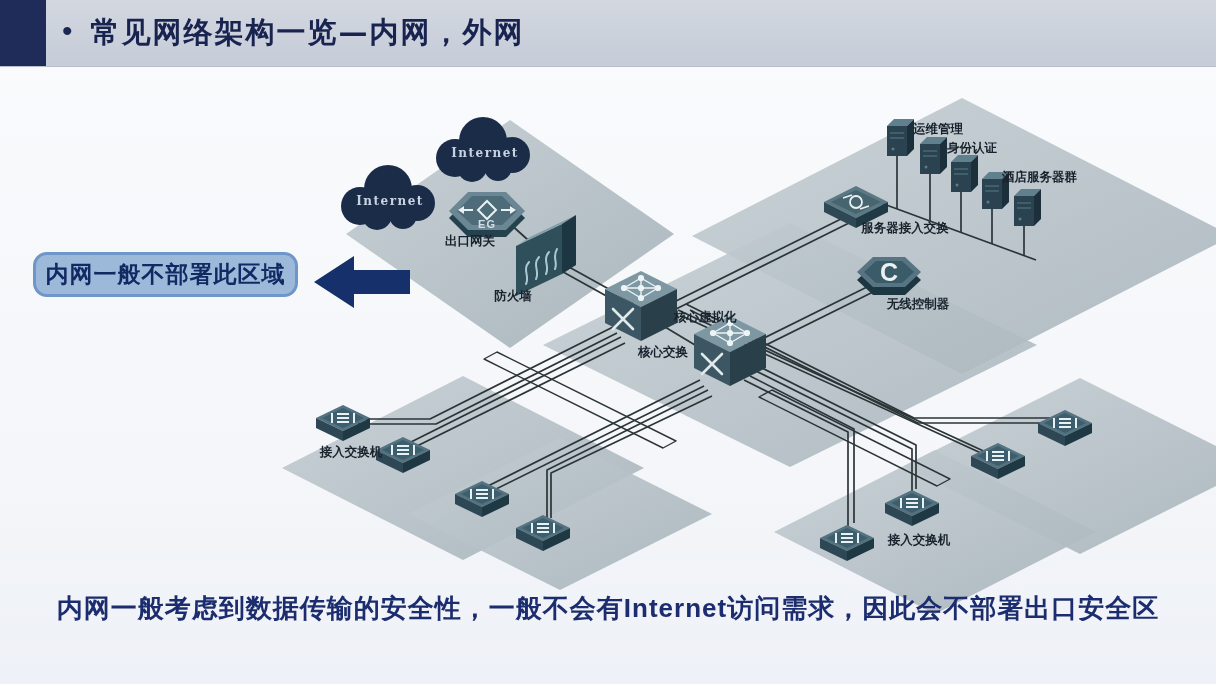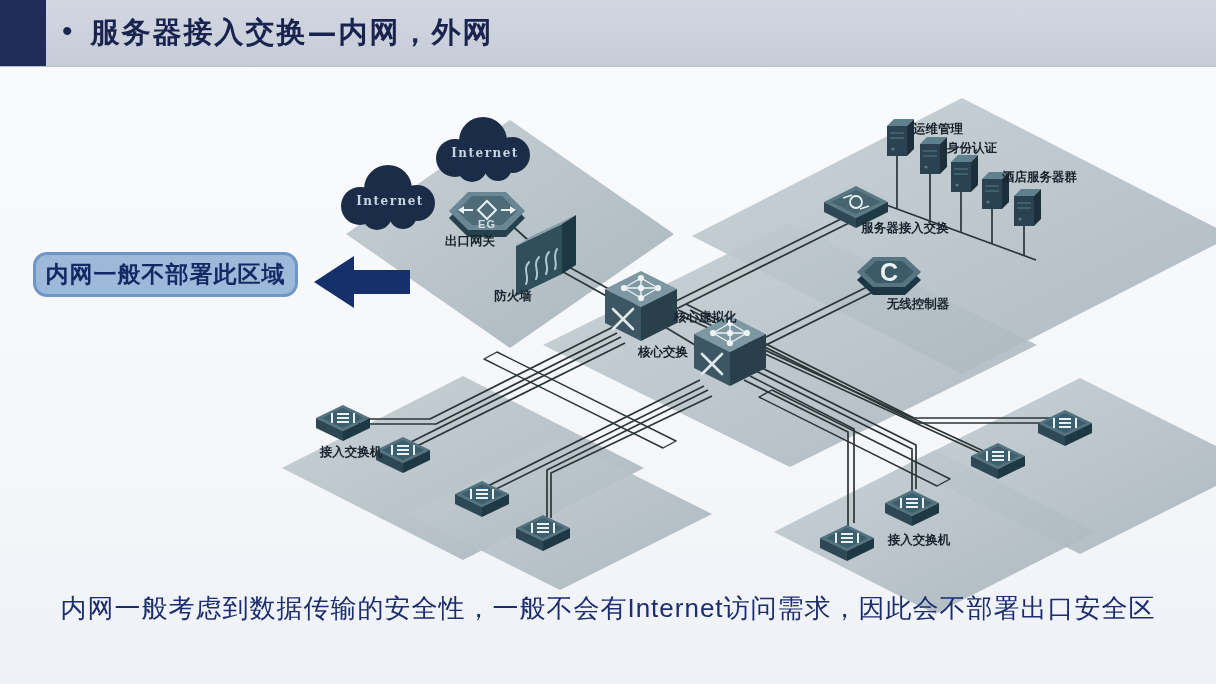--- a/index.html
+++ b/index.html
@@ -10,21 +10,21 @@
             border-bottom:1px solid #b7bdca;display:flex;align-items:center;}
   .accent{width:46px;height:66px;background:#1f2b58;flex:none;}
   .bullet{color:#1c2752;font-size:30px;line-height:1;margin:0 18px 4px 16px;}
   .title{font-family:"DejaVu Serif","Liberation Serif",serif;font-weight:bold;
          font-size:29px;color:#19234f;letter-spacing:2px;white-space:nowrap;}
   .callout{position:absolute;left:33px;top:252px;width:265px;height:45px;box-sizing:border-box;
            background:#9db9da;border:3px solid #6e96c8;border-radius:14px;
            display:flex;align-items:center;justify-content:center;
            font-size:23px;font-weight:bold;color:#122a63;letter-spacing:1px;}
   .caption{position:absolute;left:0;right:0;top:591px;text-align:center;
-           font-size:26px;font-weight:normal;color:#1b2d6e;letter-spacing:1px;}
+           font-size:26px;font-weight:bold;color:#1b2d6e;letter-spacing:1px;}
   svg.diagram{position:absolute;top:0;left:0;}
   .lbl{font:bold 12.5px "Liberation Sans",sans-serif;fill:#18222c;}
   .cloudtxt{font:bold 12px "DejaVu Serif","Liberation Serif",serif;fill:#c8d3e0;letter-spacing:1.5px;}
   .badge{font:bold 11px "Liberation Sans",sans-serif;fill:#d3dee3;letter-spacing:1px;}
   .wlcC{font:bold 25px "Liberation Sans",sans-serif;fill:#eaf1f3;}
 </style>
 </head>
 <body>
 
 <div class="slide">
@@ -234,21 +234,21 @@
       <text class="lbl" x="351" y="456" text-anchor="middle">接入交换机</text>
       <text class="lbl" x="919" y="544" text-anchor="middle">接入交换机</text>
     </g>
 
     <polygon points="314,282 354,256 354,270 410,270 410,294 354,294 354,308" fill="#15306b"></polygon>
   </svg>
 
   <div class="titlebar">
     <div class="accent"></div>
     <span class="bullet">•</span>
-    <span class="title">服务器接入交换—内网，外网</span>
+    <span class="title">常见网络架构一览—内网，外网</span>
   </div>
 
   <div class="callout">
     <span>内网一般不部署此区域</span>
   </div>
 
   <div class="caption">
     <span>内网一般考虑到数据传输的安全性，一般不会有Internet访问需求，因此会不部署出口安全区</span>
   </div>
 

